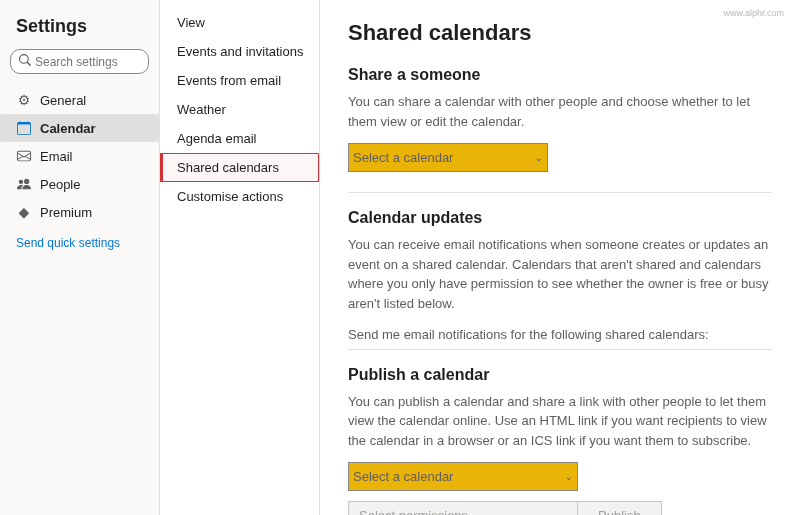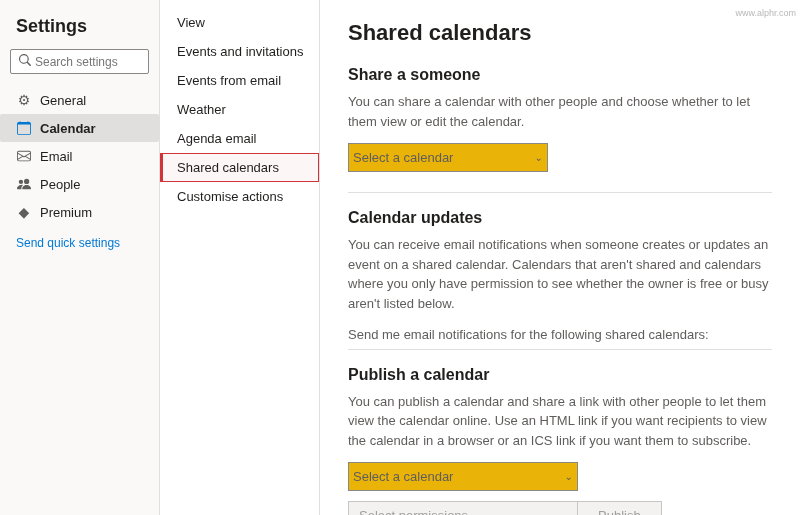--- a/index.html
+++ b/index.html
@@ -35,21 +35,21 @@
       padding: 4px 16px 12px 16px;
       color: #201f1e;
     }
     .search-box {
       margin: 0 10px 12px 10px;
       display: flex;
       align-items: center;
       border: 1px solid #8a8886;
       background: white;
       padding: 4px 8px;
-      border-radius: 2px;
+      border-radius: 10px;
     }
     .search-box input {
       border: none;
       outline: none;
       font-size: 12px;
       width: 100%;
       background: transparent;
       color: #605e5c;
     }
     .search-icon-svg {
@@ -185,21 +185,21 @@
       border: 1px solid #c8c6c4;
       color: #a19f9d;
       padding: 6px 20px;
       font-size: 13px;
       cursor: pointer;
       border-left: none;
     }
     .watermark {
       position: fixed;
       top: 8px;
-      right: 4px;
+      right: 16px;
       font-size: 9px;
       color: #999;
       opacity: 0.7;
     }
   </style>
 </head>
 <body>
 
 <div class="app-container">
 

